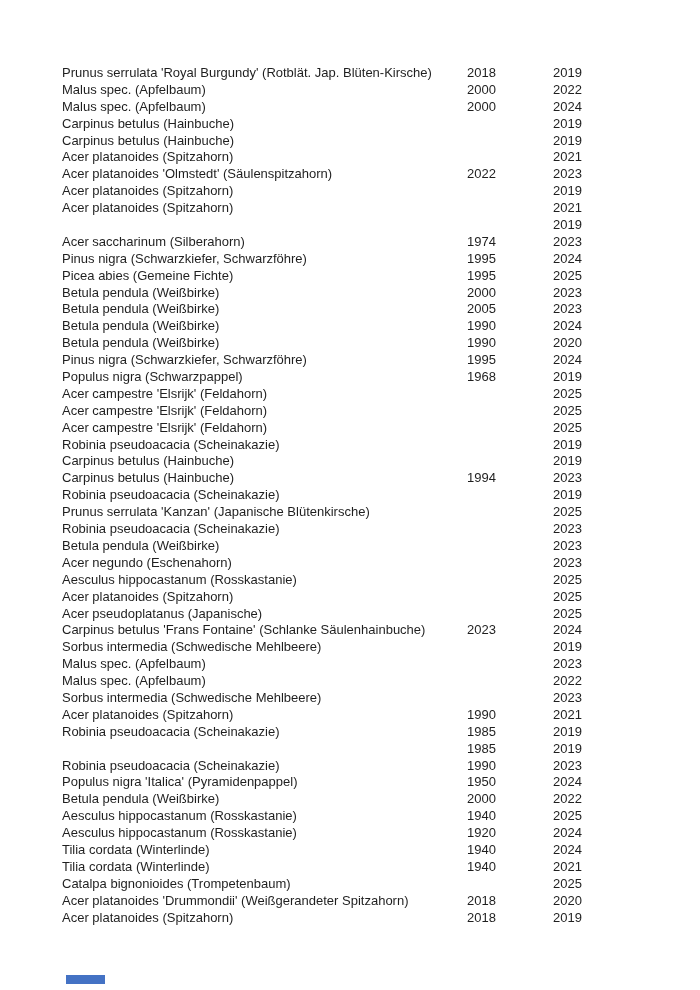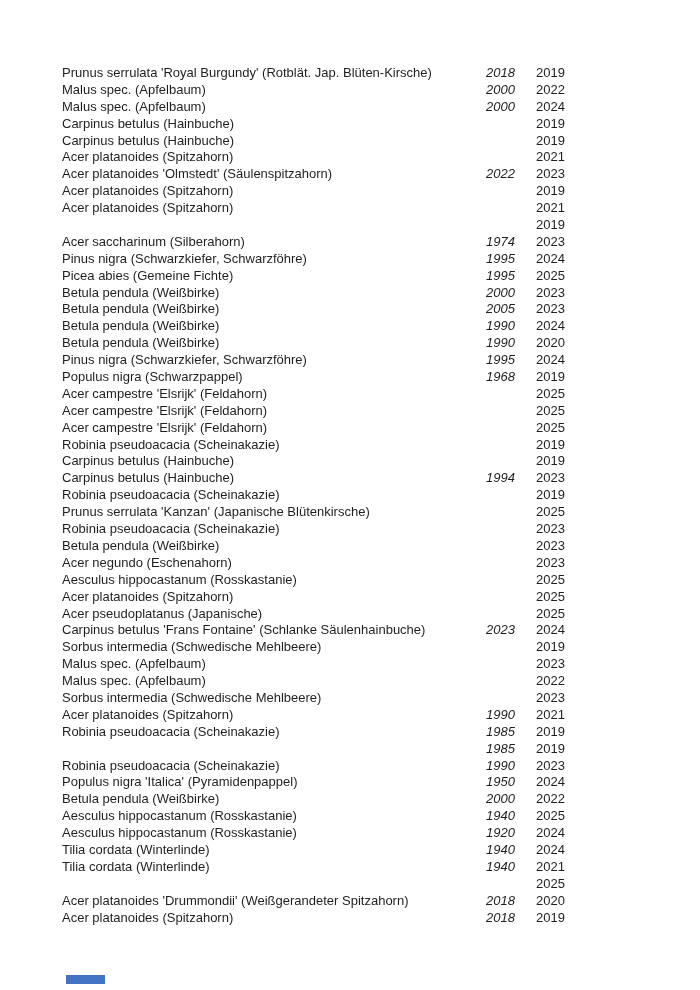--- a/index.html
+++ b/index.html
@@ -29,27 +29,26 @@
     line-height: 16.9px;
     white-space: nowrap;
   }
   .col-name {
     display: inline-block;
     max-width: 395px;
     overflow: hidden;
   }
   .col-year1 {
     position: absolute;
-    left: 424px;
+    left: 405px;
     top: 0;
-    font-style: italic;
   }
   .col-year2 {
     position: absolute;
-    left: 474px;
+    left: 491px;
     top: 0;
   }
   .footer-accent-bar {
     position: absolute;
     left: 66px;
     top: 975px;
     width: 39px;
     height: 9px;
     background: #4472c4;
   }
@@ -292,20 +291,21 @@
     <span class="col-name">Tilia cordata (Winterlinde)</span>
     <span class="col-year1">1940</span>
     <span class="col-year2">2024</span>
   </div>
       <div class="tree-row">
     <span class="col-name">Tilia cordata (Winterlinde)</span>
     <span class="col-year1">1940</span>
     <span class="col-year2">2021</span>
   </div>
       <div class="tree-row">
+    <span class="col-name">Catalpa bignonioides (Trompetenbaum)</span>
     <span class="col-year1"></span>
     <span class="col-year2">2025</span>
   </div>
       <div class="tree-row">
     <span class="col-name">Acer platanoides 'Drummondii' (Weißgerandeter Spitzahorn)</span>
     <span class="col-year1">2018</span>
     <span class="col-year2">2020</span>
   </div>
       <div class="tree-row">
     <span class="col-name">Acer platanoides (Spitzahorn)</span>

